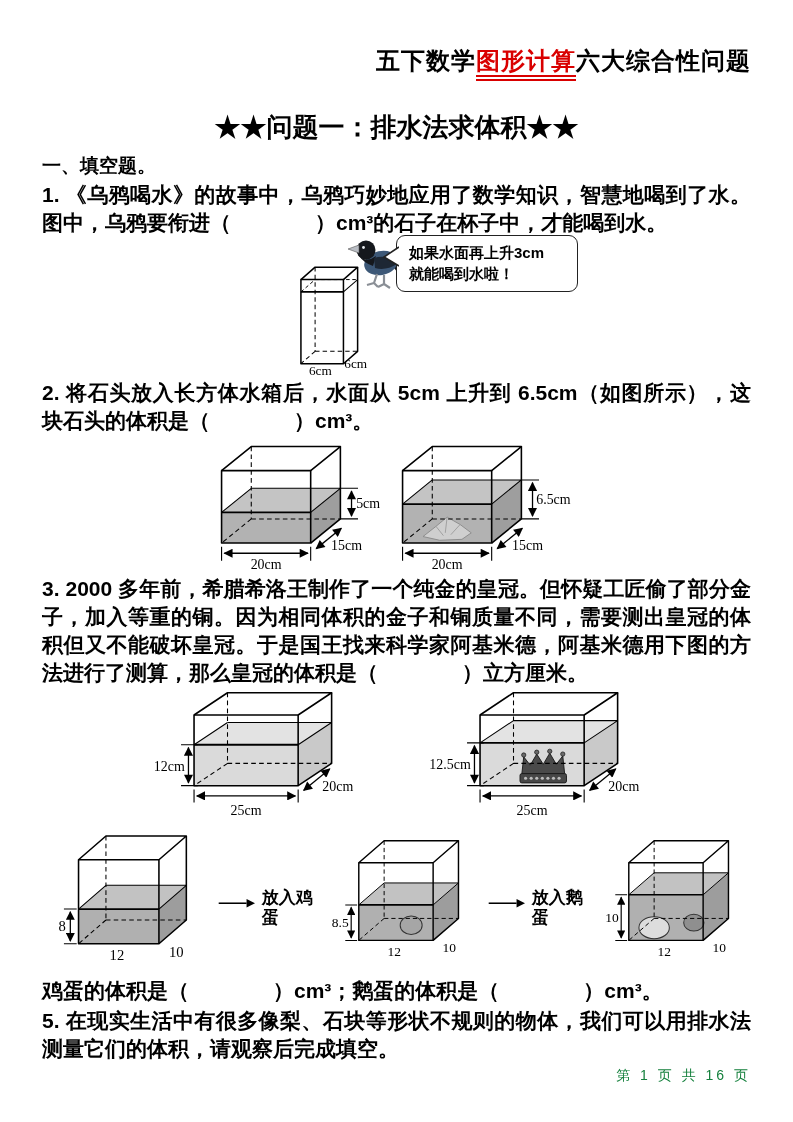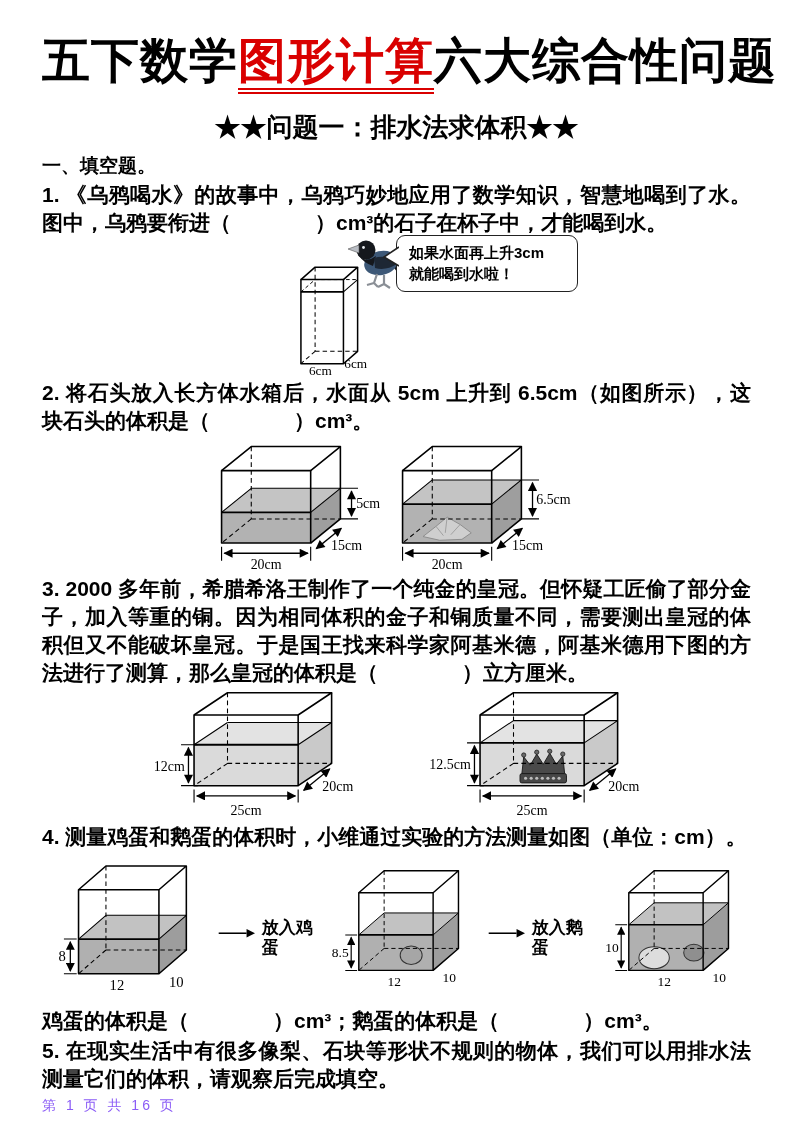--- a/index.html
+++ b/index.html
@@ -2,21 +2,21 @@
 <html><head>
 <meta charset="utf-8">
 <style>
   * { margin:0; padding:0; box-sizing:border-box; }
   html,body { background:#ffffff; }
   .page {
     position:relative; width:793px; height:1122px; margin:0 auto;
     background:#fff; padding:38px 42px 0 42px; overflow:hidden;
     font-family:"Liberation Sans", sans-serif; color:#000;
   }
-  .title { text-align:center; font-size:48px; font-weight:bold; letter-spacing:1px; line-height:46px; white-space:nowrap; }
+  .title { text-align:right; font-size:24px; font-weight:bold; letter-spacing:1px; line-height:46px; white-space:nowrap; }
   .title .hl { color:#d90000; border-bottom:6px double #d90000; padding-bottom:1px; }
   .subtitle { text-align:center; font-size:26px; font-weight:bold; margin-top:26px; line-height:34px; }
   .section-heading { font-size:19px; font-weight:600; margin-top:9px; line-height:26px; }
   p.body { font-size:21px; font-weight:600; line-height:28px; text-align:justify; margin-top:2px; }
   
   .fig1 { position:relative; height:140px; }
   .glass-svg { position:absolute; left:250px; top:16px; }
   .crow-svg { position:absolute; left:304px; top:-6px; }
   .bubble { position:absolute; left:354px; top:-2px; width:182px; background:#fff;
             border:1.6px solid #222; border-radius:9px; padding:6px 4px 7px 12px;
@@ -32,21 +32,21 @@
   
   .edges path, .edges rect { fill:none; stroke:#000; stroke-width:1.7; stroke-linejoin:round; }
   .dash path { fill:none; stroke:#000; stroke-width:1.15; stroke-dasharray:5 3.5; }
   .w2 { fill:none; stroke:#000; stroke-width:2; }
   .w1 { fill:none; stroke:#000; stroke-width:1.15; }
   .wd { fill:none; stroke:#000; stroke-width:1.1; stroke-dasharray:4 3; }
   .meas line { stroke:#000; stroke-width:1.4; }
   .meas .tick { fill:none; stroke:#000; stroke-width:1.2; }
   svg text { font-family:"Liberation Serif", serif; font-size:15px; fill:#000; }
   svg text.big { font-size:16px; }
-  .footer { text-align:left; font-size:14px; letter-spacing:3px; color:#8b5cf6; margin-top:4px; }
+  .footer { text-align:right; font-size:14px; letter-spacing:3px; color:#15803d; margin-top:4px; }
 </style>
 </head>
 <body>
 
 <div class="page">
 
   <div class="title"><span>五下数学</span><span class="hl">图形计算</span><span>六大综合性问题</span></div>
 
   <div class="subtitle">★★问题一：排水法求体积★★</div>
 
@@ -235,21 +235,20 @@
         <text x="48" y="86" text-anchor="end" font-size="14">12.5cm</text>
         <line x1="176" y1="109" x2="204" y2="86" marker-start="url(#ah)" marker-end="url(#ah)"></line>
         <text x="196" y="110">20cm</text>
         <path class="tick" d="M58,108 V122 M170,108 V122"></path>
         <line x1="61" y1="115" x2="167" y2="115" marker-start="url(#ah)" marker-end="url(#ah)"></line>
         <text x="114" y="136" text-anchor="middle">25cm</text>
       </g>
     </svg>
   </div>
 
-  <p class="body">4. 测量鸡蛋和鹅蛋的体积时，小维通过实验的方法测量如图（单位：cm）。</p>
 
   <div class="figrow fig4">
 
     <div class="col">
       <div class="fig-caption"></div>
       <svg width="169" height="152" viewBox="0 0 185 166">
         <g>
           <polygon points="40,94 128,94 158,68 70,68" fill="#c2c2c2"></polygon>
           <polygon points="40,94 128,94 128,132 40,132" fill="#b0b0b0"></polygon>
           <polygon points="128,94 158,68 158,106 128,132" fill="#9d9d9d"></polygon>

